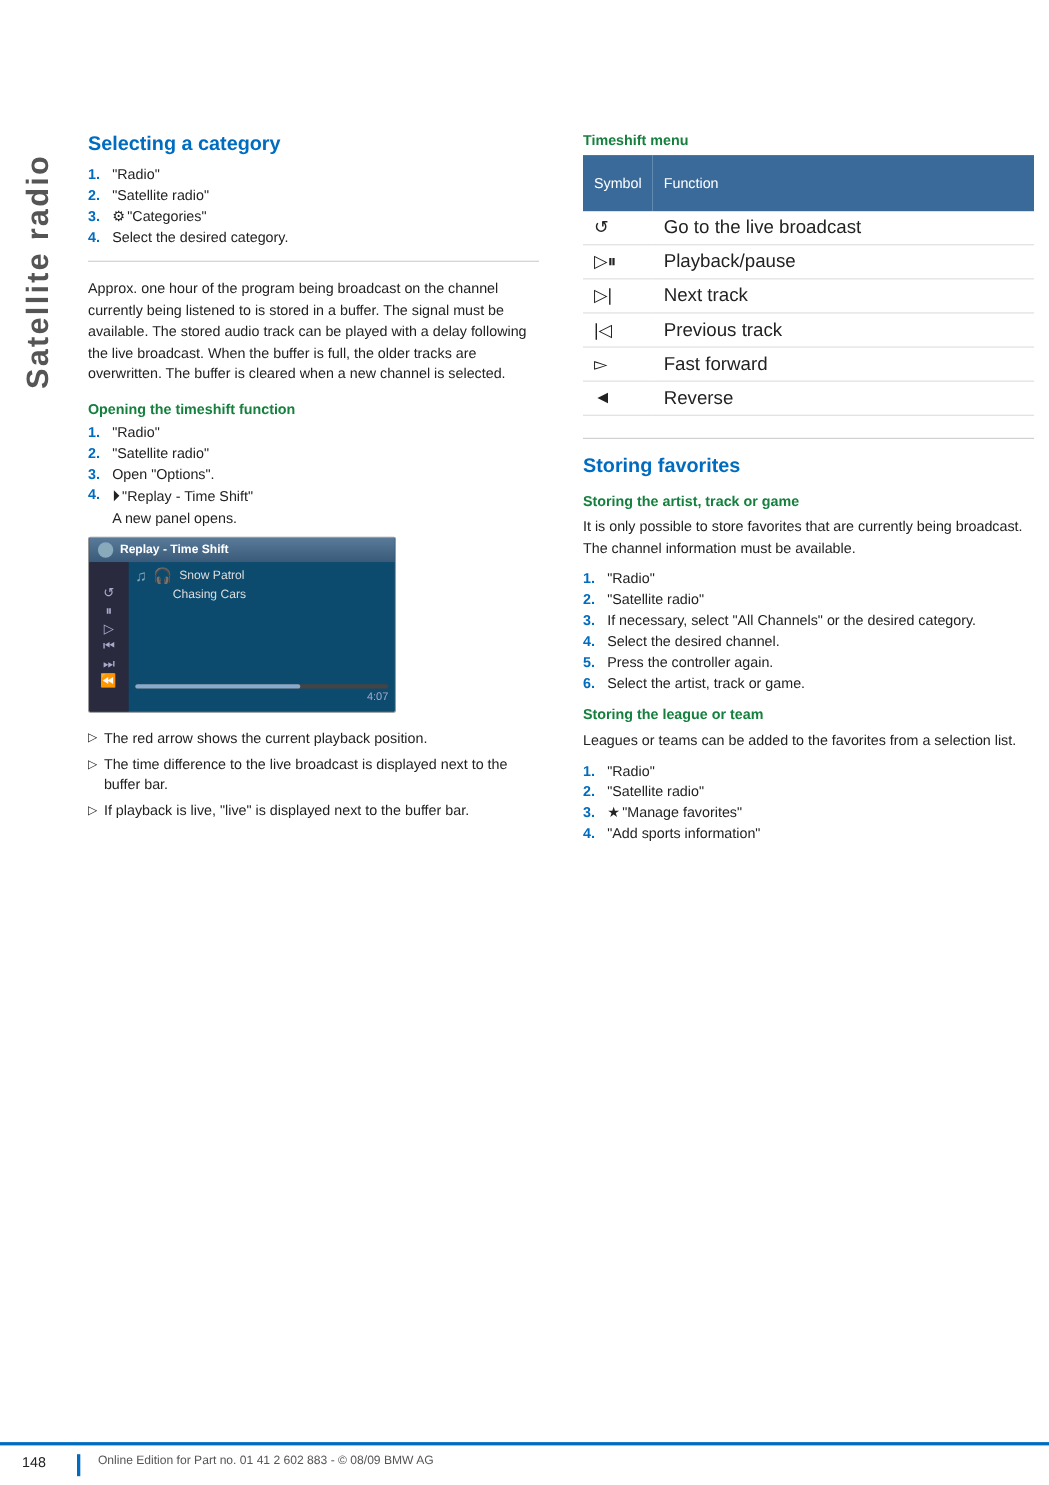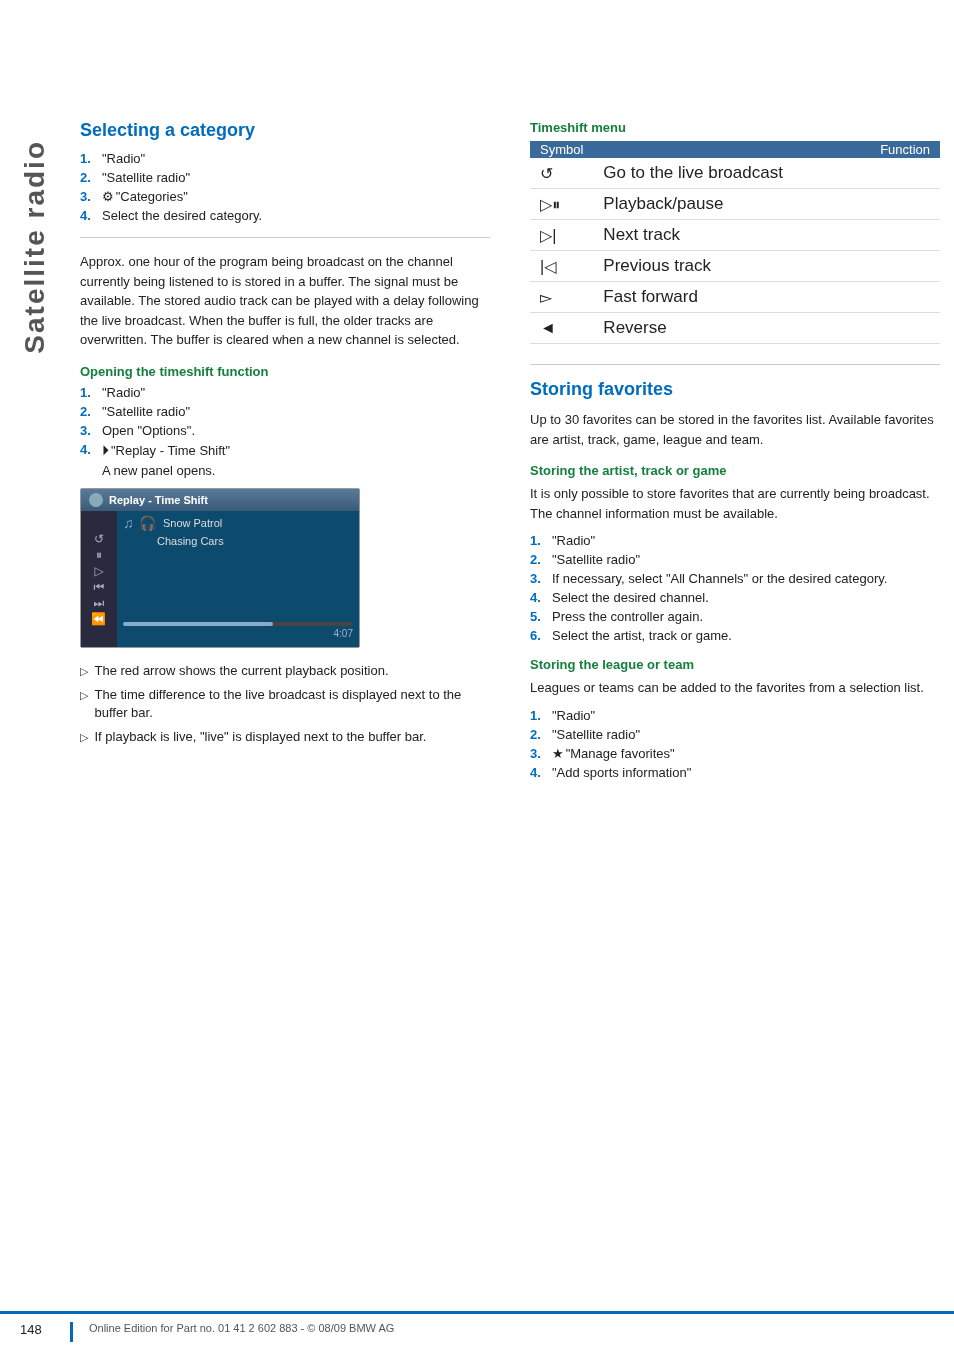--- a/index.html
+++ b/index.html
@@ -233,22 +233,22 @@
       border-collapse: collapse;
       margin-bottom: 20px;
     }
 
     .ts-table thead tr {
       background: #3a6a9a;
       color: #fff;
     }
 
     .ts-table thead th {
-      padding: 1px 10px;
-      text-align: right;
+      padding: 18px 10px;
+      text-align: left;
       font-size: 13px;
       font-weight: normal;
     }
 
     .ts-table tbody tr {
       border-bottom: 1px solid #ddd;
     }
 
     .ts-table tbody td {
       padding: 5px 10px;
@@ -474,21 +474,20 @@
               <td>Reverse</td>
             </tr>
           </tbody>
         </table>
       </div>
 
       <hr class="divider">
 
       <div>
         <div class="section-title">Storing favorites</div>
-        <p class="storing-body">Up to 30 favorites can be stored in the favorites list. Available favorites are artist, track, game, league and team.</p>
 
         <div class="subsection-title">Storing the artist, track or game</div>
         <p class="body-text">It is only possible to store favorites that are currently being broadcast. The channel information must be available.</p>
 
         <div class="list-item-row">
           <span class="list-num-col">1.</span>
           <span class="list-text-col">"Radio"</span>
         </div>
         <div class="list-item-row">
           <span class="list-num-col">2.</span>

